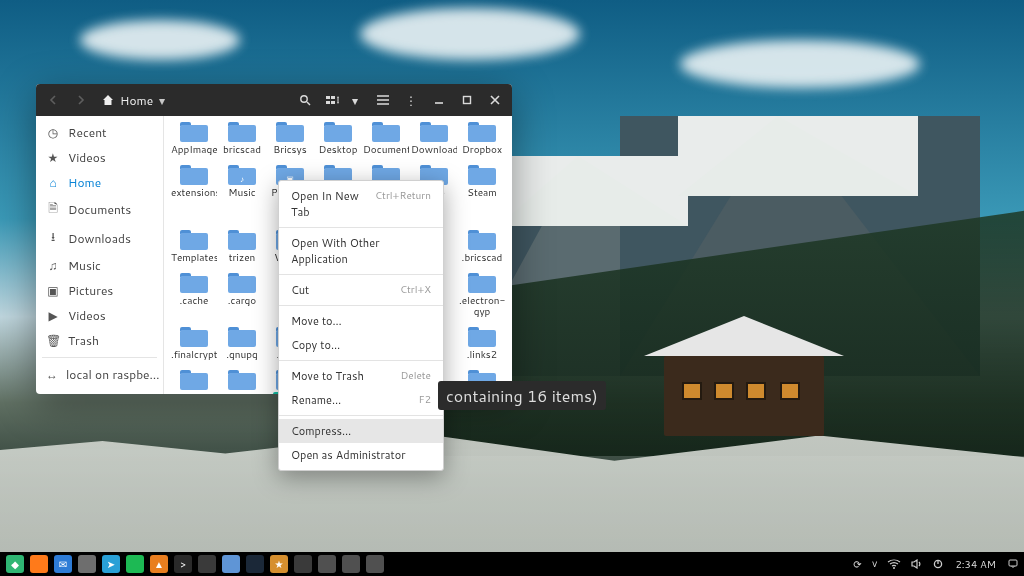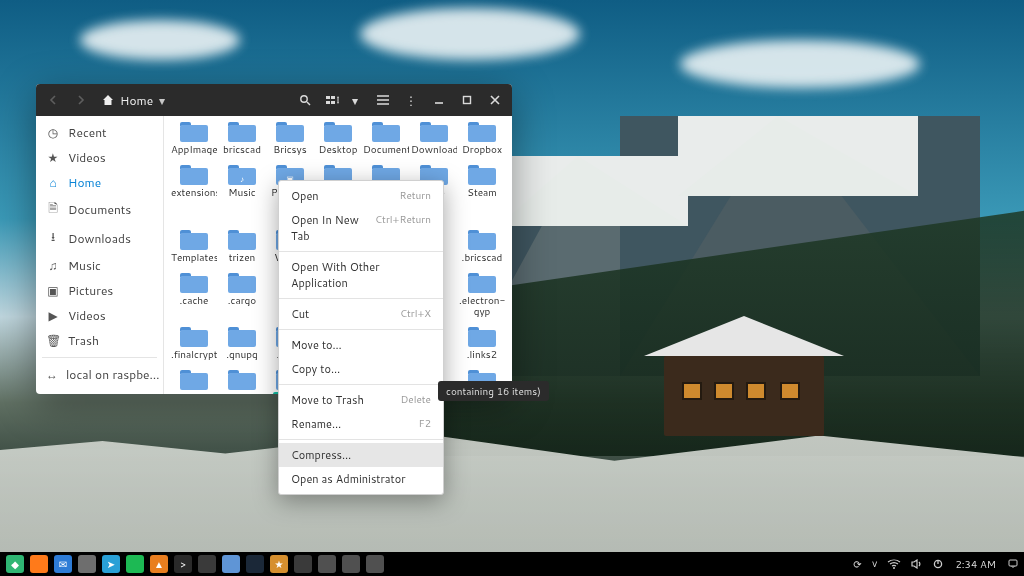--- a/index.html
+++ b/index.html
@@ -46,21 +46,21 @@
   .item.sel .lbl { background:#12bfa4; color:#fff; padding:0 3px; border-radius:2px; }
 
   
   .ctxmenu { position:absolute; top:180px; left:278px; width:166px; background:#fff; border:1px solid #d0d0d0; border-radius:3px; box-shadow:0 6px 24px rgba(0,0,0,.35); padding:3px 0; font-size:11px; color:#333; z-index:20; }
   .ctxmenu .mi { padding:4px 12px; display:flex; cursor:pointer; }
   .ctxmenu .mi:hover, .ctxmenu .mi.hl { background:#e6e6e6; }
   .ctxmenu .mi .k { margin-left:auto; color:#9a9a9a; font-size:10px; }
   .ctxmenu hr { border:0; border-top:1px solid #e3e3e3; margin:3px 0; }
 
   
-  .tip { position:absolute; top:381px; left:438px; background:#2b2b2b; color:#ddd; font-size:10px; padding:3px 8px; border-radius:3px; z-index:22; white-space:nowrap;}
+  .tip { position:absolute; top:381px; left:438px; background:#2b2b2b; color:#ddd; font-size:16px; padding:3px 8px; border-radius:3px; z-index:22; white-space:nowrap;}
 
   
   .taskbar { position:absolute; left:0; right:0; bottom:0; height:24px; background:#000; display:flex; align-items:center; padding:0 6px; gap:8px; color:#ddd; font-size:10px; }
   .taskbar .app { width:18px; height:18px; border-radius:3px; display:flex; align-items:center; justify-content:center; cursor:pointer; }
   .taskbar .tray { margin-left:auto; display:flex; align-items:center; gap:10px; }
   svg { display:block; }
 </style>
 </head>
 <body>
 
@@ -456,24 +456,20 @@
             </div>
             <span class="lbl">.npm</span>
           </div>
         </div>
     </div>
   </div>
 </div>
 
 <div class="ctxmenu" id="ctx">
     <div class="mi">
-      <span>Open</span>
-      <span class="k">Return</span>
-    </div>
-    <div class="mi">
       <span>Open In New Tab</span>
       <span class="k">Ctrl+Return</span>
     </div>
     <hr>
     <div class="mi">
       <span>Open With Other Application</span>
     </div>
     <hr>
     <div class="mi">
       <span>Cut</span>

